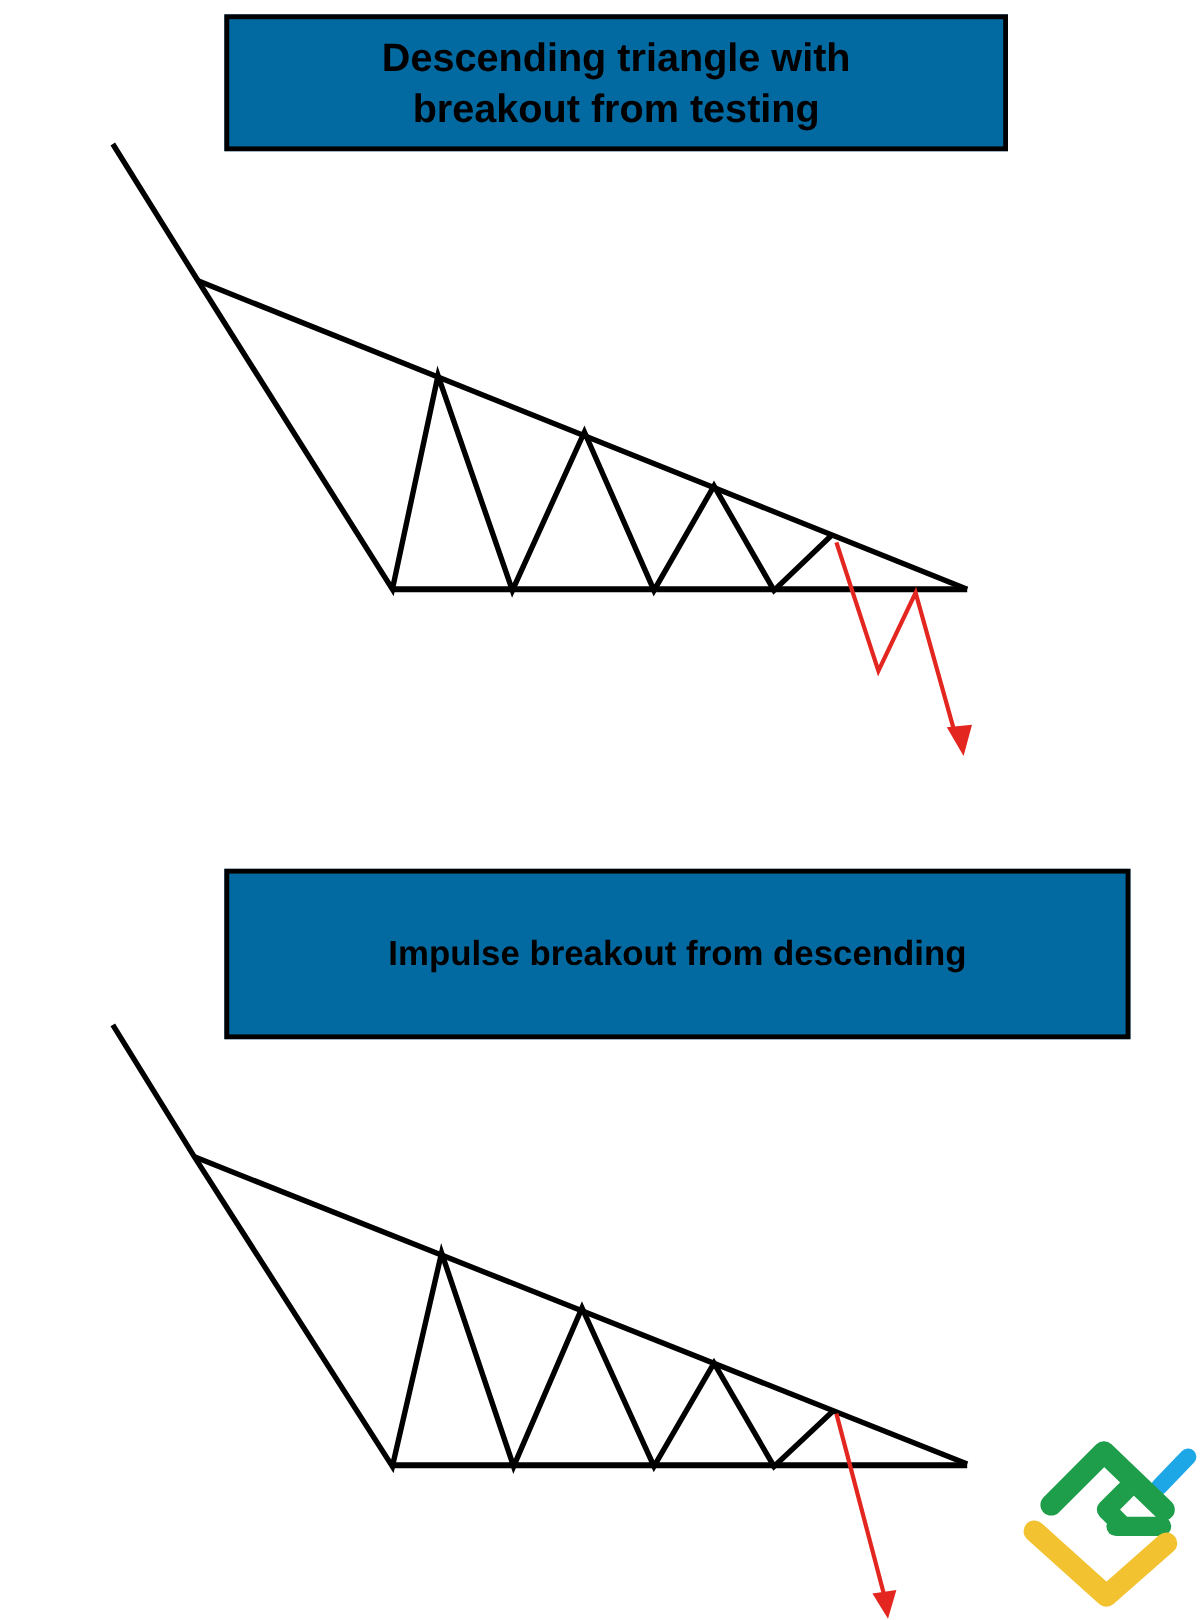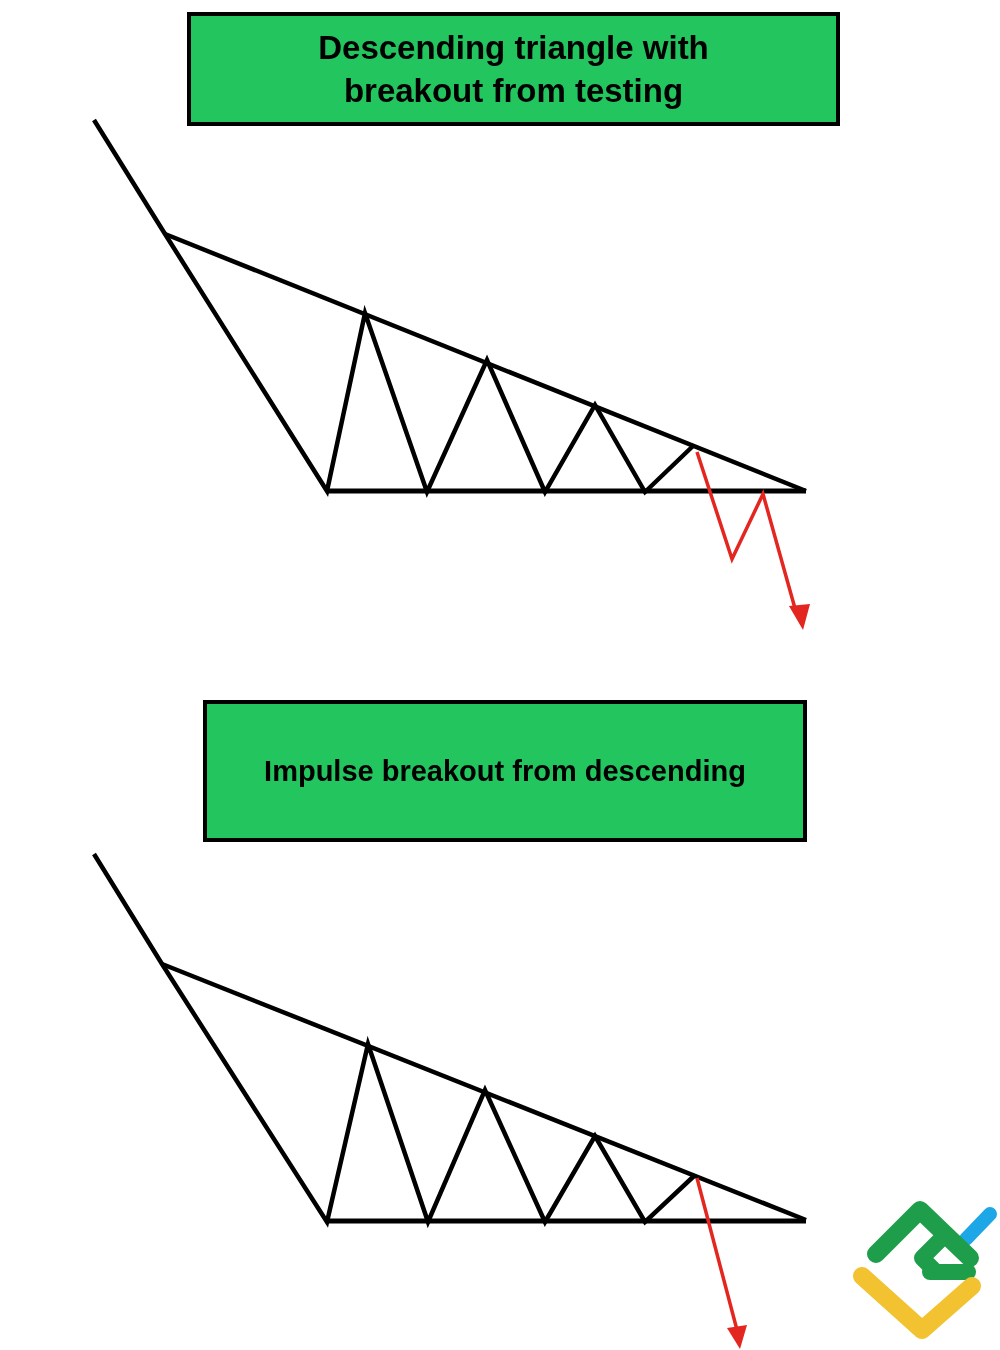--- a/index.html
+++ b/index.html
@@ -1,25 +1,25 @@
 <!DOCTYPE html>
 <html><head>
   <meta charset="utf-8">
   <style>
     html, body { margin: 0; padding: 0; background: #ffffff; }
     body { width: 1000px; height: 1350px; position: relative; overflow: hidden;
            font-family: "Liberation Sans", "DejaVu Sans", sans-serif; }
     .title-box {
       position: absolute; box-sizing: border-box;
-      border: 4px solid #000000; background: #22c55e;
+      border: 4px solid #000000; background: #0369a1;
       display: flex; flex-direction: column; align-items: center; justify-content: center;
       text-align: center; color: #000000; font-weight: bold;
     }
     #box1 { left: 187px; top: 12px; width: 653px; height: 114px; font-size: 33px; line-height: 43px; }
-    #box2 { left: 187px; top: 700px; width: 604px; height: 142px; font-size: 29px; line-height: 39px; margin-left: 16px; }
+    #box2 { left: 187px; top: 724px; width: 755px; height: 142px; font-size: 29px; line-height: 39px; }
     .title-line { display: block; white-space: nowrap; }
     svg.diagram { position: absolute; left: 0; top: 0; }
     .logo { position: absolute; left: 850px; top: 1192px; width: 148px; height: 150px; }
   </style>
 </head>
 <body>
 
 <div id="box1" class="title-box">
   <span class="title-line">Descending triangle with</span>
   <span class="title-line">breakout from testing</span>

